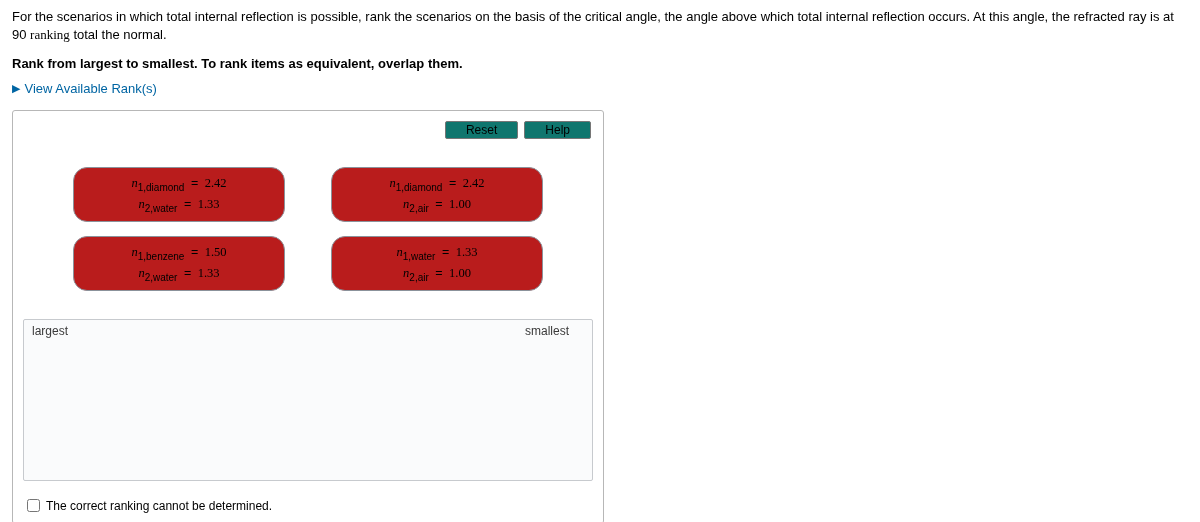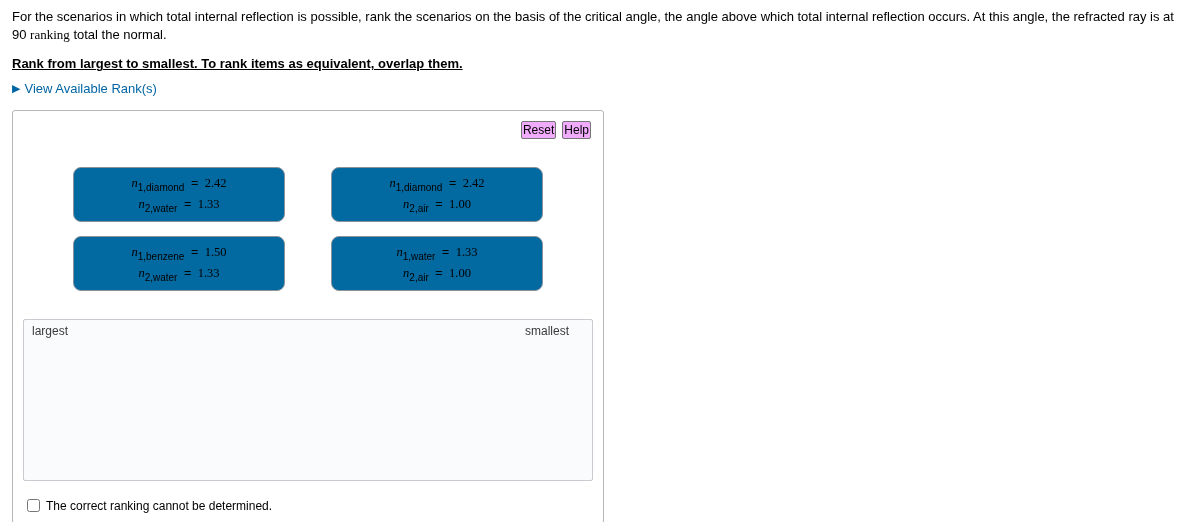--- a/index.html
+++ b/index.html
@@ -4,50 +4,50 @@
   <style>
     * { box-sizing: border-box; margin: 0; padding: 0; }
     body {
       font-family: Arial, Helvetica, sans-serif;
       font-size: 13px;
       color: #000;
       padding: 8px 12px;
       background: #fff;
     }
     .question-text { line-height: 1.4; margin-bottom: 12px; }
-    .instruction { font-weight: bold; margin-bottom: 10px; text-decoration: underline; }
+    .instruction { font-weight: bold; margin-bottom: 10px; }
     .hint-link { color: #0065a3; cursor: pointer; display: flex; align-items: center; gap: 4px; margin-bottom: 14px; }
     .hint-link .tri { font-size: 11px; }
     .main-panel {
       border: 1px solid #b7b7b7;
       border-radius: 3px;
       width: 592px;
       padding: 10px;
       position: relative;
     }
     .top-buttons { display: flex; gap: 6px; justify-content: flex-end; margin-bottom: 28px; padding-right: 2px; }
     .btn {
       font-size: 12px;
-      padding: 1px 1px;
+      padding: 1px 20px;
       border: 1px solid #767676;
-      background: #f0abfc;
+      background: #0f766e;
       border-radius: 2px;
       cursor: pointer;
     }
     .items-grid {
       display: grid;
       grid-template-columns: 1fr 1fr;
       gap: 14px 46px;
       padding: 0 50px;
       margin-bottom: 28px;
     }
     .rank-item {
       border: 1px solid #8b929b;
-      background: #0369a1;
-      border-radius: 8px;
+      background: #b91c1c;
+      border-radius: 14px;
       padding: 6px 12px;
       text-align: center;
       cursor: move;
       font-size: 12.5px;
       line-height: 1.5;
     }
     .math { font-style: italic; font-family: 'Times New Roman', serif; }
     .sub { font-size: 10px; vertical-align: sub; font-style: normal; font-family: Arial, sans-serif; }
     .num { font-style: normal; font-family: 'Times New Roman', serif; }
     .eq { font-style: normal; padding: 0 3px; }

